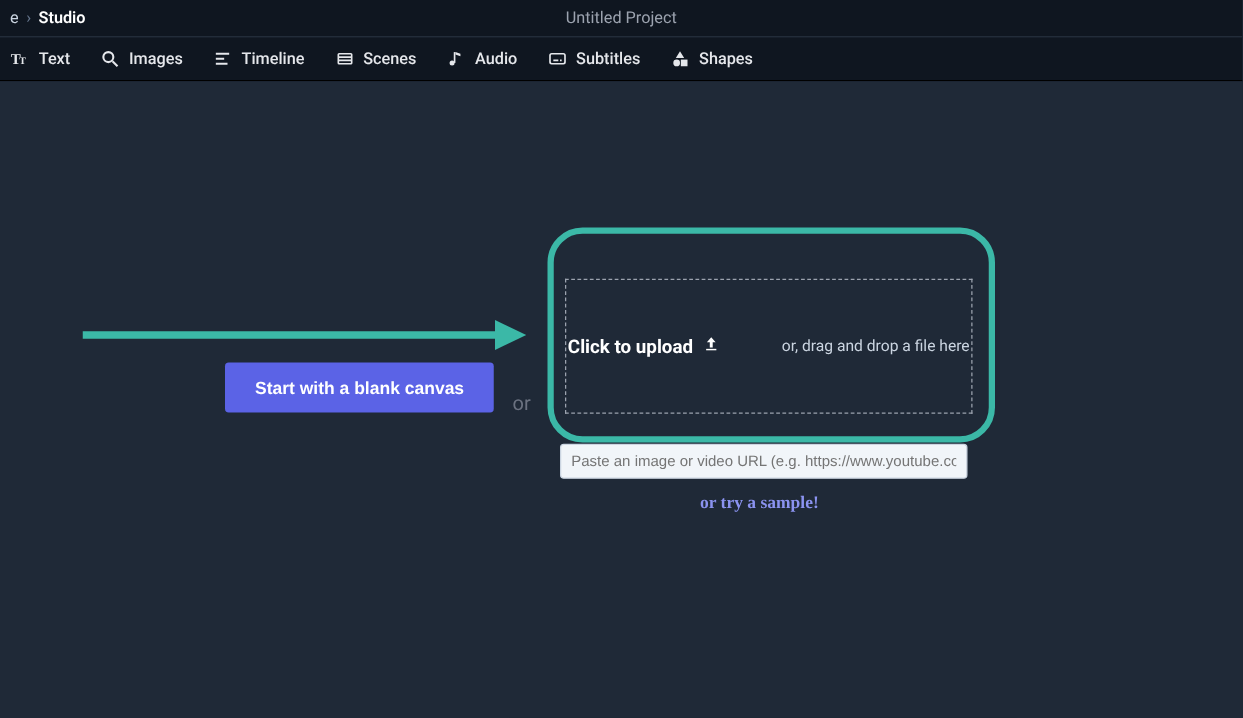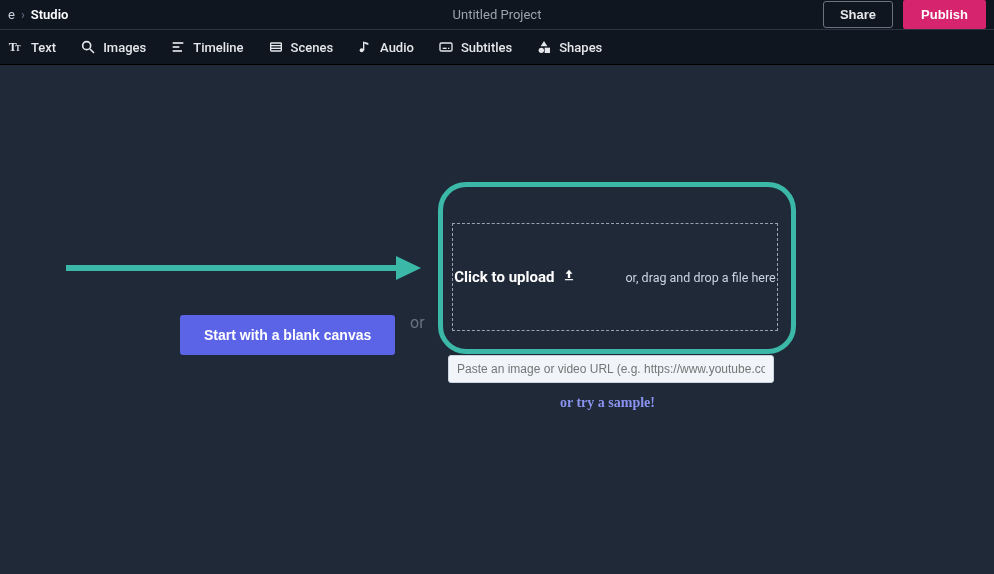--- a/index.html
+++ b/index.html
@@ -95,21 +95,21 @@
       background: #5b63e6;
       color: #fff;
       border: none;
       font-size: 14px;
       font-weight: 600;
       padding: 12px 24px;
       border-radius: 3px;
       cursor: pointer;
       position: absolute;
       left: 180px;
-      top: 250px;
+      top: 225px;
     }
     .or-text {
       position: absolute;
       left: 410px;
       top: 248px;
       font-size: 16px;
       color: #6b7280;
     }
     .highlight-box {
       position: absolute;
@@ -181,24 +181,20 @@
 </head>
 <body>
 
 <div class="topbar">
   <div class="breadcrumb">
     <span>e</span>
     <span class="sep">›</span>
     <span style="font-weight:600;color:#fff;">Studio</span>
   </div>
   <div class="project-title">Untitled Project</div>
-  <div class="topbar-right">
-    <button class="btn-share">Share</button>
-    <button class="btn-publish">Publish</button>
-  </div>
 </div>
 
 <div class="toolbar">
   <div class="tool-item">
     <span class="icon">
       <svg viewBox="0 0 24 24" fill="currentColor">
           <text x="1" y="18" font-size="18" font-weight="700" font-family="serif">T</text>
           <text x="11" y="18" font-size="12" font-weight="700" font-family="serif">T</text>
         </svg>
     </span>

